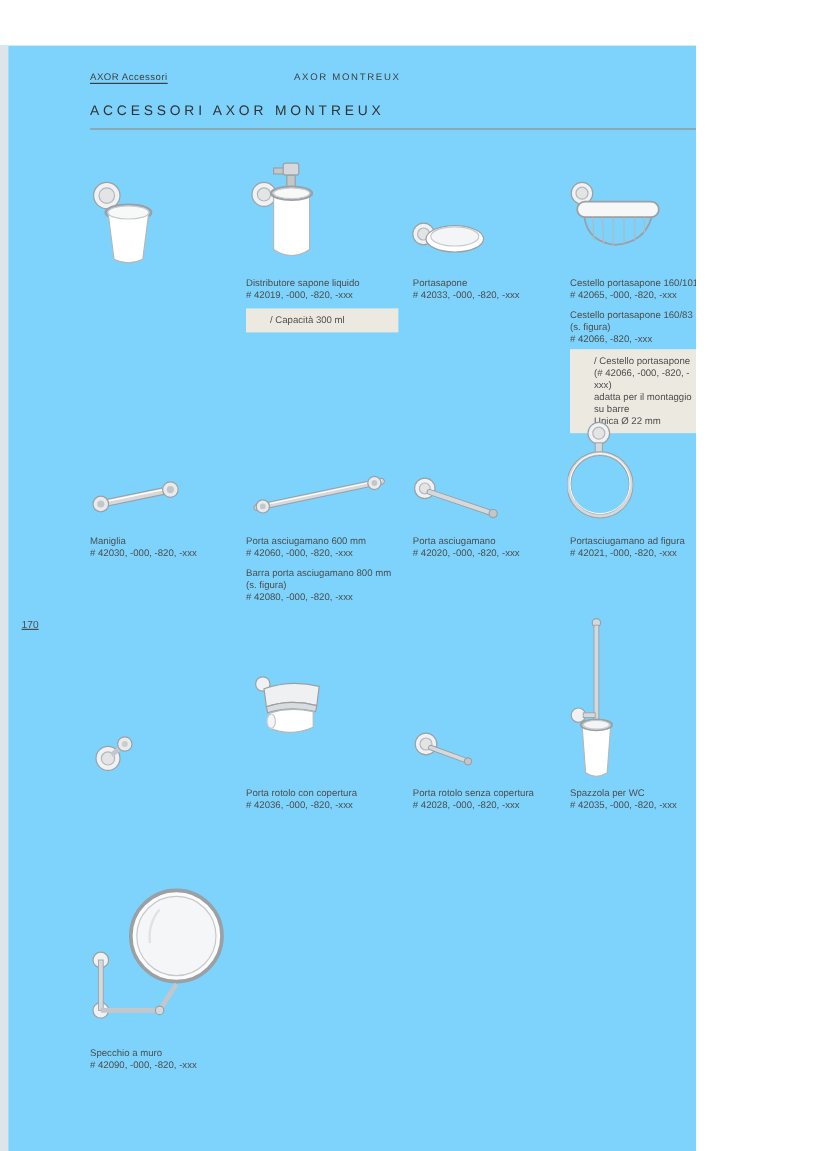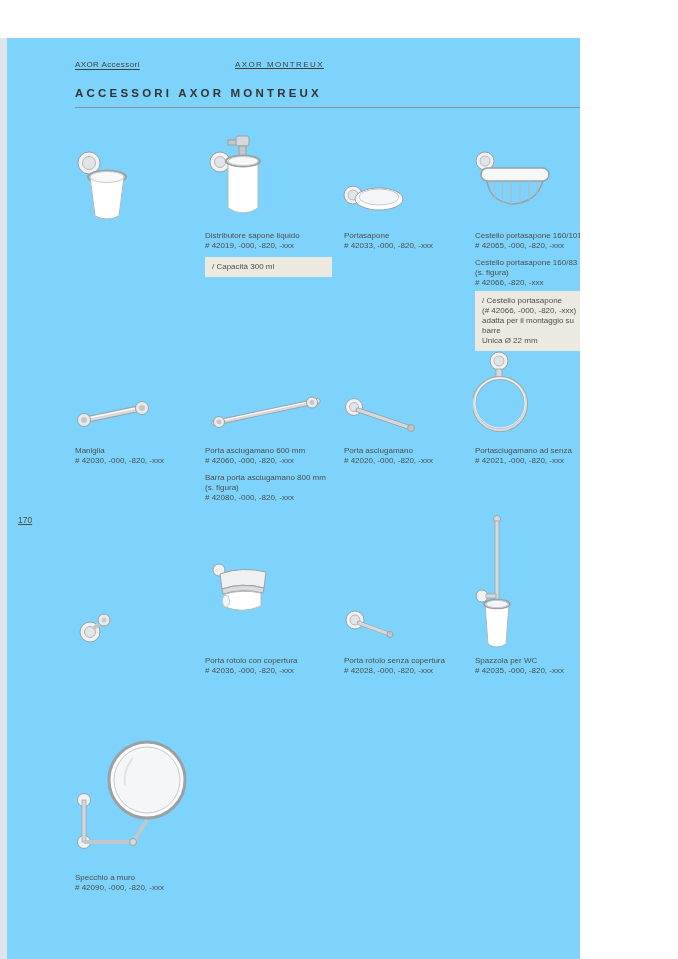--- a/index.html
+++ b/index.html
@@ -2,26 +2,26 @@
 <html><head>
 <meta charset="utf-8">
 <style>
   * { margin:0; padding:0; box-sizing:border-box; }
   html,body { background:#ffffff; }
   .page { position:relative; width:580px; height:959px; background:#7dd3fc;
           font-family:"Liberation Sans", sans-serif; color:#4d4d4d; overflow:hidden;margin-top:38px; }
   .edge-strip { position:absolute; left:0; top:0; width:7px; height:959px; background:#dde5ea; }
   .hdr-left  { position:absolute; left:75px;  top:22px; font-size:8px; letter-spacing:.4px; color:#3f3f3f;
                text-decoration:underline; text-underline-offset:2px; }
-  .hdr-right { position:absolute; left:235px; top:22px; font-size:8px; letter-spacing:1.4px; color:#3f3f3f;text-decoration:underline; }
-  .title { position:absolute; left:75px; top:49px; font-size:11.5px; font-weight:bold;
+  .hdr-right { position:absolute; left:245px; top:22px; font-size:8px; letter-spacing:1.4px; color:#3f3f3f; }
+  .title { position:absolute; left:75px; top:49px; font-size:11.5px; font-weight:normal;
            letter-spacing:3.2px; color:#333333; white-space:nowrap; }
   .rule  { position:absolute; left:75px; top:69px; width:526px; height:1px; background:#8f8f8f; }
   .caption { position:absolute; width:132px; font-size:8px; line-height:10px; color:#4d4d4d; }
-  .note-box { position:absolute; background:#ece9e1; padding:5px 7px; font-size:8px; line-height:10px; color:#4d4d4d; }
+  .note-box { position:absolute; background:#ece9e1; padding:5px 20px; font-size:8px; line-height:10px; color:#4d4d4d; }
   .img { position:absolute; }
   .pagenum { position:absolute; left:18px; top:477px; font-size:8.5px; color:#4d4d4d;text-decoration:underline; }
   svg { display:block; }
 </style>
 </head>
 <body>
 
 <div class="page">
   <div class="edge-strip"></div>
 
@@ -163,21 +163,21 @@
   <div class="caption" style="left:205px;top:435px">
     <div>Barra porta asciugamano 800 mm</div>
     <div>(s. figura)</div>
     <div># 42080, -000, -820, -xxx</div>
   </div>
   <div class="caption" style="left:344px;top:408px">
     <div>Porta asciugamano</div>
     <div># 42020, -000, -820, -xxx</div>
   </div>
   <div class="caption" style="left:475px;top:408px">
-    <div>Portasciugamano ad senza</div>
+    <div>Portasciugamano ad figura</div>
     <div># 42021, -000, -820, -xxx</div>
   </div>
 
   <div class="pagenum">170</div>
 
   <figure class="img" style="left:77px;top:568px">
     <svg width="38" height="44" viewBox="0 0 38 44">
       <circle cx="13" cy="26" r="10" fill="#f0f1f2" stroke="#9aa0a4"></circle>
       <circle cx="13" cy="26" r="5.5" fill="#e2e4e6" stroke="#b3b8bb"></circle>
       <line x1="16" y1="23" x2="25" y2="16" stroke="#c3c7ca" stroke-width="4"></line>

